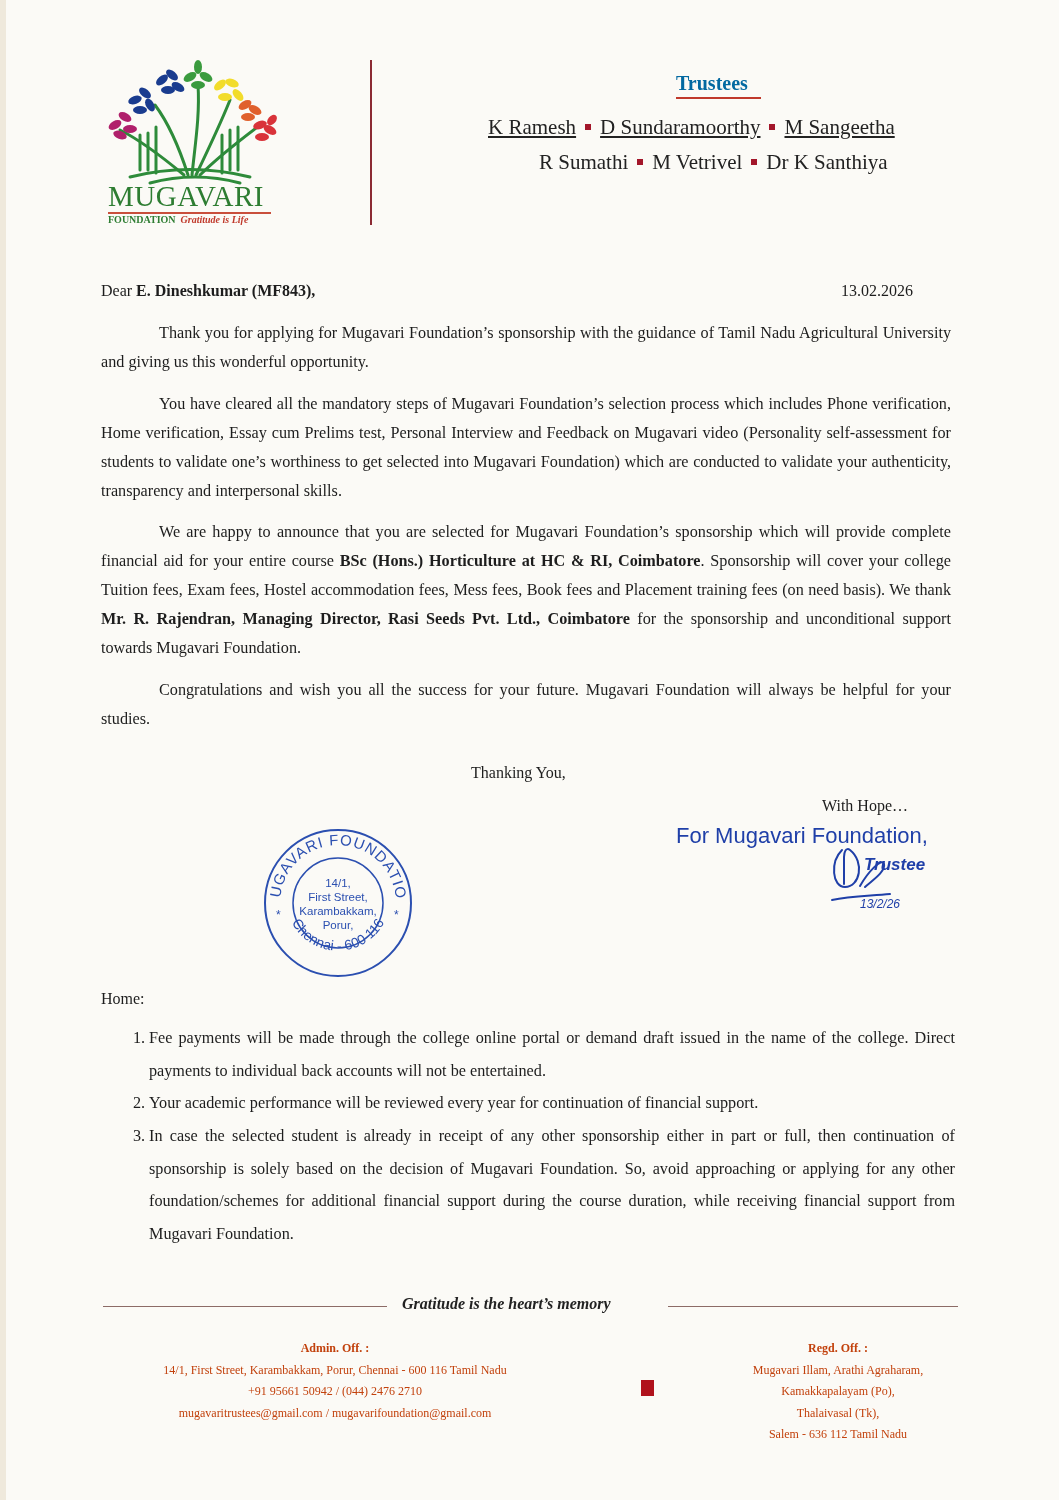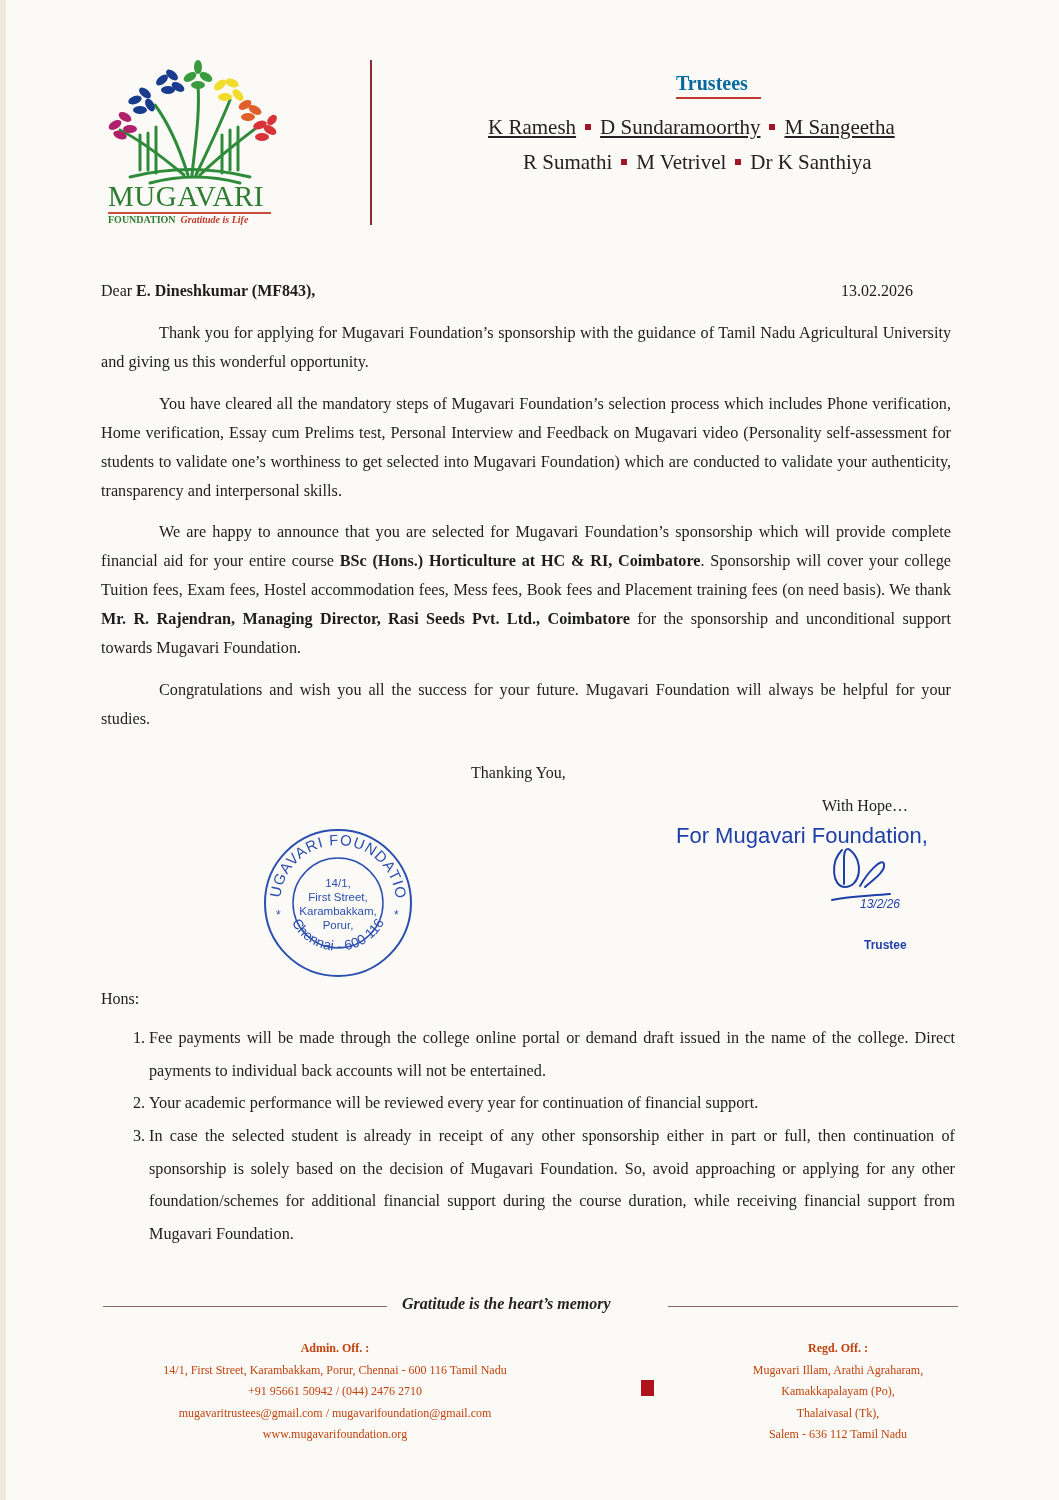--- a/index.html
+++ b/index.html
@@ -14,42 +14,42 @@
   .logo-underline { left:108px; top:212px; width:163px; height:2px; background:#c94f3c; }
   .logo-sub { left:108px; top:214px; font-size:10px; font-weight:bold; color:#2e7d32; white-space:nowrap; }
   .logo-sub i { color:#c0392b; font-family:"Liberation Serif", serif; font-weight:bold; margin-left:5px; }
   .vrule { left:370px; top:60px; width:2px; height:165px; background:#8b2a33; }
 
   .trustees-title { left:676px; top:72px; font-size:20px; font-weight:bold; color:#0369a1; }
   .trustees-uline { left:676px; top:97px; width:85px; height:2px; background:#c0392b; }
   .trustee-row { font-size:21px; color:#222; white-space:nowrap; }
   .trustee-row .sep { display:inline-block; width:6px; height:6px; background:#a3162a; margin:0 9px; vertical-align:middle; position:relative; top:-2px; }
   .row1 { left:488px; top:115px;text-decoration:underline; }
-  .row2 { left:523px; top:150px; }
+  .row2 { left:539px; top:150px; }
 
   
   .body-text { font-family:"Liberation Serif", serif; font-size:16.2px; line-height:29px; color:#1d1d1d; text-align:justify; }
   .salutation { left:101px; top:276px; font-size:16px; }
   .date { left:841px; top:276px; font-size:16px; }
   .para { left:101px; width:850px; }
   .p1 { top:319px; }
   .p2 { top:390px; }
   .p3 { top:518px; }
   .p4 { top:676px; }
   .indent { display:inline-block; width:58px; }
   .thanking { left:471px; top:758px; font-size:16px; }
   .with-hope { left:822px; top:791px; font-size:16px; }
 
   
   .stamp { left:262px; top:827px; width:152px; height:152px; }
 
   
   .for-mugavari { left:676px; top:823px; font-family:"Liberation Sans", sans-serif; font-size:22px; color:#1f3fa8; white-space:nowrap; }
   .signature { left:820px; top:842px; width:120px; height:75px; }
-  .trustee-sign { left:864px; top:938px; font-family:"Liberation Sans", sans-serif; font-size:12px; font-weight:bold; color:#1f3fa8; }
+  .trustee-sign { left:864px; top:855px; font-family:"Liberation Sans", sans-serif; font-size:17px; font-weight:bold; color:#1f3fa8;font-style:italic; }
 
   
   .note-label { left:101px; top:984px; font-size:16px; }
   .note-item { left:133px; width:822px; font-size:16.2px; line-height:32.5px; text-align:justify; }
   .note-item .num { position:absolute; left:0; top:0; }
   .note-item .txt { display:block; margin-left:16px; }
   .n1 { top:1022px; }
   .n2 { top:1087px; }
   .n3 { top:1120px; }
 
@@ -181,21 +181,21 @@
 <svg class="abs signature" viewBox="0 0 120 75">
   <g stroke="#1f3fa8" stroke-width="2" fill="none" stroke-linecap="round">
     <path d="M22 8 C10 20 12 45 25 45 C40 45 45 20 30 8 C26 5 24 10 24 15 L24 42"></path>
     <path d="M40 44 C48 30 62 15 64 22 C66 30 50 40 45 45"></path>
     <path d="M12 58 C30 54 50 54 70 52"></path>
   </g>
   <text x="40" y="66" font-family="Liberation Sans, sans-serif" font-size="12" fill="#1f3fa8" font-style="italic">13/2/26</text>
 </svg>
 <div class="abs trustee-sign">Trustee</div>
 
-<div class="abs body-text note-label">Hons:</div>
+<div class="abs body-text note-label">Home:</div>
 <div class="abs body-text note-item n1">
     <span class="num">1.</span>
     <span class="txt">Fee payments will be made through the college online portal or demand draft issued in the name of the college. Direct payments to individual back accounts will not be entertained.</span>
   </div>
 <div class="abs body-text note-item n2">
     <span class="num">2.</span>
     <span class="txt">Your academic performance will be reviewed every year for continuation of financial support.</span>
   </div>
 <div class="abs body-text note-item n3">
     <span class="num">3.</span>
@@ -204,21 +204,20 @@
 
 <div class="abs footer-line-l"></div>
 <div class="abs motto">Gratitude is the heart’s memory</div>
 <div class="abs footer-line-r"></div>
 
 <div class="abs office admin">
   <div class="head">Admin. Off. :</div>
   <div>14/1, First Street, Karambakkam, Porur, Chennai - 600 116  Tamil Nadu</div>
   <div>+91 95661 50942  /  (044) 2476 2710</div>
   <div>mugavaritrustees@gmail.com / mugavarifoundation@gmail.com</div>
-  <div>www.mugavarifoundation.org</div>
 </div>
 
 <div class="abs red-square"></div>
 
 <div class="abs office regd">
   <div class="head">Regd. Off. :</div>
   <div>Mugavari Illam, Arathi Agraharam,</div>
   <div>Kamakkapalayam (Po),</div>
   <div>Thalaivasal (Tk),</div>
   <div>Salem - 636 112  Tamil Nadu</div>

